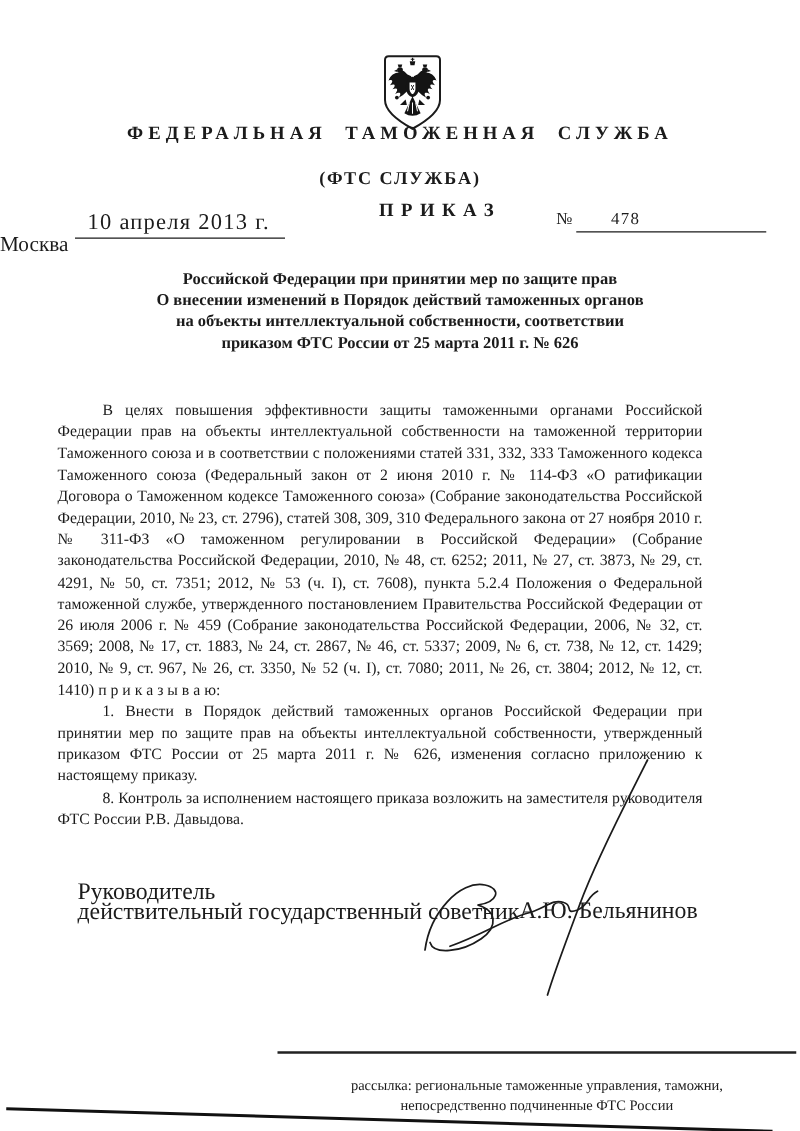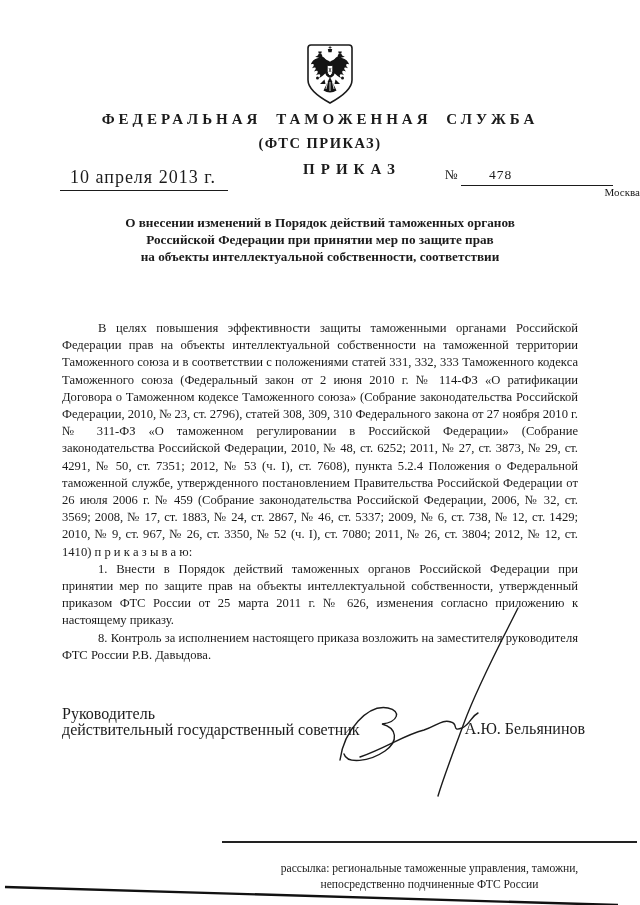--- a/index.html
+++ b/index.html
@@ -7,21 +7,21 @@
     position:relative;
     width:640px;height:905px;
     margin:0 auto;
     background:#ffffff;
     overflow:hidden;
     font-family:"Liberation Serif","DejaVu Serif",serif;
     color:#1b1b1b;
   }
   .emblem{position:absolute;left:307px;top:44px;width:46px;height:60px;}
   .org-name{
-    position:absolute;top:111px;left:0;width:100%;
+    position:absolute;top:99px;left:0;width:100%;
     text-align:center;font-weight:bold;font-size:15px;
     letter-spacing:4px;word-spacing:7px;white-space:nowrap;
   }
   .org-short{
     position:absolute;top:135px;left:0;width:100%;
     text-align:center;font-weight:bold;font-size:14.5px;letter-spacing:1.5px;
   }
   .doc-type{
     position:absolute;top:161px;left:0;width:100%;
     text-align:center;font-weight:bold;font-size:15px;letter-spacing:6px;padding-left:32px;
@@ -37,36 +37,36 @@
     font-size:13.5px;white-space:nowrap;
   }
   .number-field .num-line{
     display:inline-block;width:152px;
     border-bottom:1.6px solid #1b1b1b;
     padding:0 0 2px 28px;box-sizing:border-box;
     margin-left:3px;letter-spacing:1px;
   }
   .city{
     position:absolute;top:186px;left:0;width:100%;
-    text-align:right;font-size:11px;
+    text-align:left;font-size:17px;
   }
   .doc-title{
     position:absolute;top:214px;left:0;width:100%;
     text-align:center;font-weight:bold;font-size:13.2px;line-height:17px;
   }
   .doc-title span{display:block;}
   .content{
-    position:absolute;top:320px;left:62px;width:516px;
+    position:absolute;top:320px;left:46px;width:516px;
     font-size:12.6px;line-height:17.2px;text-align:justify;
   }
   .content p{margin:0;text-indent:36px;}
   .sign-row{
     position:absolute;left:62px;top:706px;width:523px;
-    display:flex;justify-content:space-between;align-items:flex-end;
-    font-size:16px;line-height:15.8px;
+    display:flex;justify-content:flex-start;align-items:flex-end;
+    font-size:19px;line-height:15.8px;
   }
   .sign-pos span{display:block;}
   .sign-name{white-space:nowrap;padding-bottom:1px;}
   .signature-stroke{position:absolute;left:318px;top:596px;width:222px;height:212px;pointer-events:none;}
   .footer{
     position:absolute;left:222px;top:841px;width:415px;
     border-top:2px solid #222;
     text-align:center;font-size:11.6px;line-height:16px;padding-top:18px;
   }
   .scan-edge{position:absolute;left:0;top:0;width:640px;height:905px;pointer-events:none;}
@@ -108,37 +108,38 @@
       <path d="M23 33 L16.5 46.5 Q19.5 48.6 23 48.6 Q26.5 48.6 29.5 46.5 Z"></path>
     </g>
 
     <path d="M20.2 21.5 H25.8 V27.2 Q25.8 30.2 23 32 Q20.2 30.2 20.2 27.2 Z" fill="#ffffff" stroke="#141414" stroke-width="0.9"></path>
     <path d="M22 24 L24 28 M24 24 L22 28" stroke="#141414" stroke-width="0.7"></path>
 
     <path d="M20.5 38 L19 45 M23 38 L23 47 M25.5 38 L27 45" stroke="#ffffff" stroke-width="0.8" fill="none"></path>
   </svg>
 
   <div class="org-name">ФЕДЕРАЛЬНАЯ ТАМОЖЕННАЯ СЛУЖБА</div>
-  <div class="org-short">(ФТС ПРИКАЗ)</div>
+  <div class="org-short">(ФТС СЛУЖБА)</div>
   <div class="doc-type">ПРИКАЗ</div>
 
   <div class="date-field">
     <span>10 апреля 2013 г.</span>
   </div>
 
   <div class="number-field">
     <span>№</span><span class="num-line">478</span>
   </div>
 
   <div class="city">Москва</div>
 
   <div class="doc-title">
+    <span>Российской Федерации при принятии мер по защите прав</span>
     <span>О внесении изменений в Порядок действий таможенных органов</span>
-    <span>Российской Федерации при принятии мер по защите прав</span>
     <span>на объекты интеллектуальной собственности, соответствии</span>
+    <span>приказом ФТС России от 25 марта 2011 г. № 626</span>
   </div>
 
   <div class="content">
     <p>В целях повышения эффективности защиты таможенными органами Российской Федерации прав на объекты интеллектуальной собственности на таможенной территории Таможенного союза и в соответствии с положениями статей 331, 332, 333 Таможенного кодекса Таможенного союза (Федеральный закон от 2 июня 2010 г. № 114-ФЗ «О ратификации Договора о Таможенном кодексе Таможенного союза» (Собрание законодательства Российской Федерации, 2010, № 23, ст. 2796), статей 308, 309, 310 Федерального закона от 27 ноября 2010 г. № 311-ФЗ «О таможенном регулировании в Российской Федерации» (Собрание законодательства Российской Федерации, 2010, № 48, ст. 6252; 2011, № 27, ст. 3873, № 29, ст. 4291, № 50, ст. 7351; 2012, № 53 (ч. I), ст. 7608), пункта 5.2.4 Положения о Федеральной таможенной службе, утвержденного постановлением Правительства Российской Федерации от 26 июля 2006 г. № 459 (Собрание законодательства Российской Федерации, 2006, № 32, ст. 3569; 2008, № 17, ст. 1883, № 24, ст. 2867, № 46, ст. 5337; 2009, № 6, ст. 738, № 12, ст. 1429; 2010, № 9, ст. 967, № 26, ст. 3350, № 52 (ч. I), ст. 7080; 2011, № 26, ст. 3804; 2012, № 12, ст. 1410) п р и к а з ы в а ю:</p>
     <p>1. Внести в Порядок действий таможенных органов Российской Федерации при принятии мер по защите прав на объекты интеллектуальной собственности, утвержденный приказом ФТС России от 25 марта 2011 г. № 626, изменения согласно приложению к настоящему приказу.</p>
     <p>8. Контроль за исполнением настоящего приказа возложить на заместителя руководителя ФТС России Р.В. Давыдова.</p>
   </div>
 
   <div class="sign-row">
     <div class="sign-pos">

